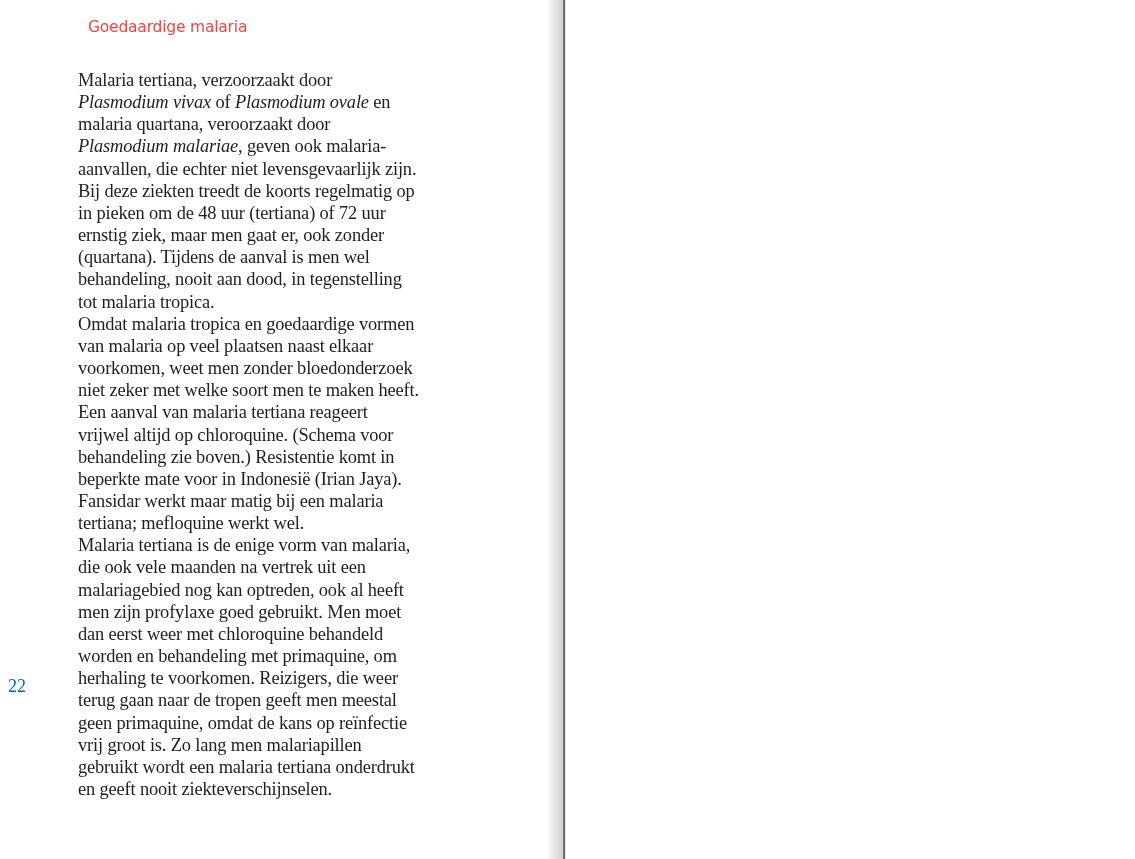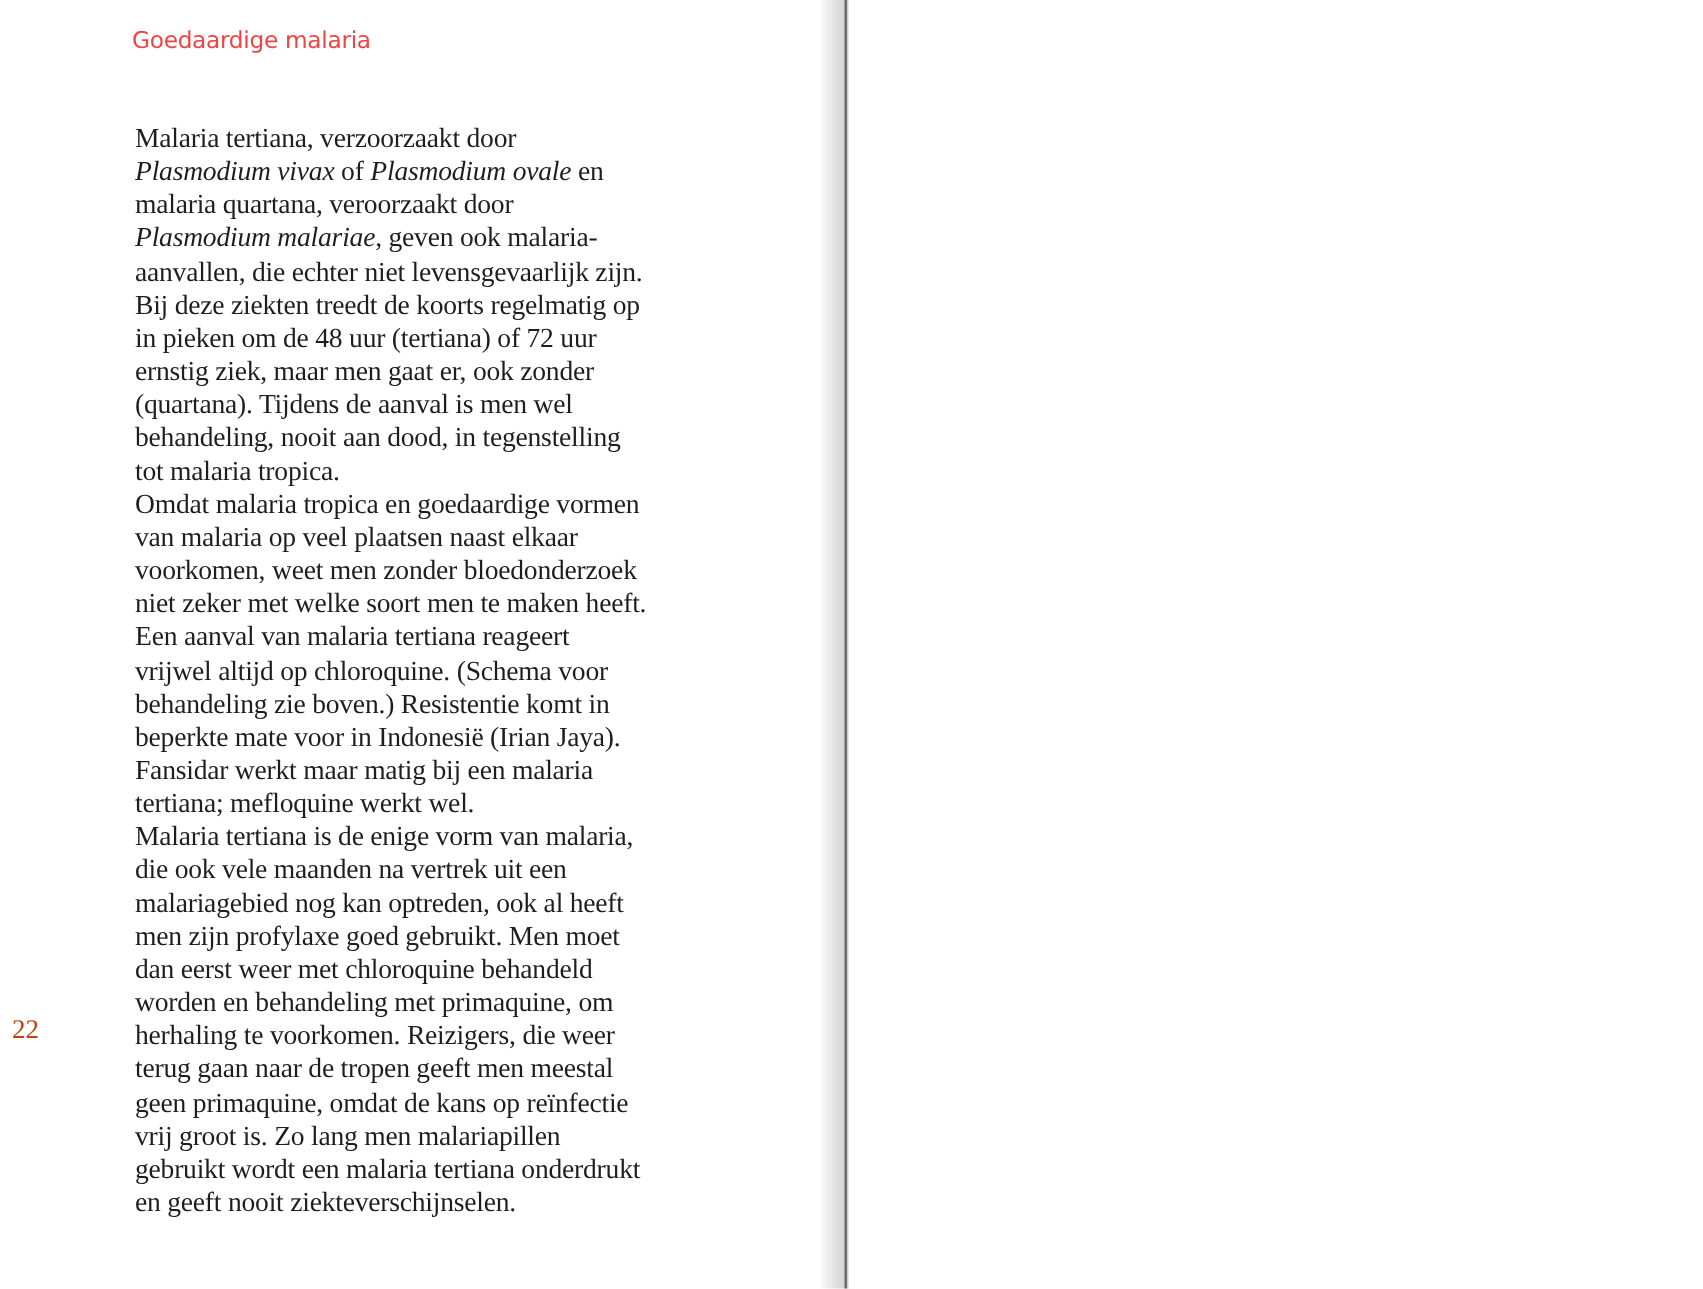--- a/index.html
+++ b/index.html
@@ -69,42 +69,42 @@
       white-space: nowrap;
     }
     .heading-left {
       left: 88px;
       top: 18px;
       font-size: 15.5px;
       letter-spacing: -0.2px;
     }
     .body-text {
       position: absolute;
-      margin: 16px;
+      margin: 4px;
       font-size: 18.4px;
       letter-spacing: -0.15px;
       color: #1e1e1e;
     }
     .body-left {
       left: 74px;
       top: 65px;
       width: 420px;
       line-height: 22.15px;
     }
     .line {
       display: block;
       white-space: nowrap;
     }
     .line i {
       font-style: italic;
     }
     .page-number {
       position: absolute;
       font-size: 18px;
-      color: #c2410c;
+      color: #0369a1;
       margin: 0;
     }
     .page-number-left {
       left: 8px;
       top: 676px;
     }
   </style>
 </head>
 <body>
 

